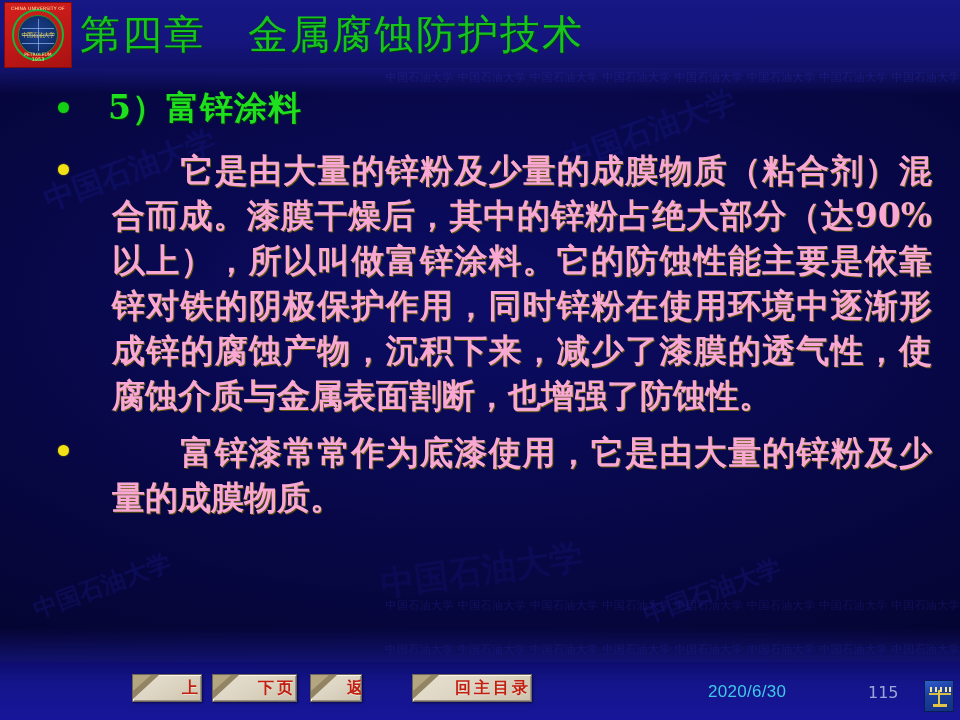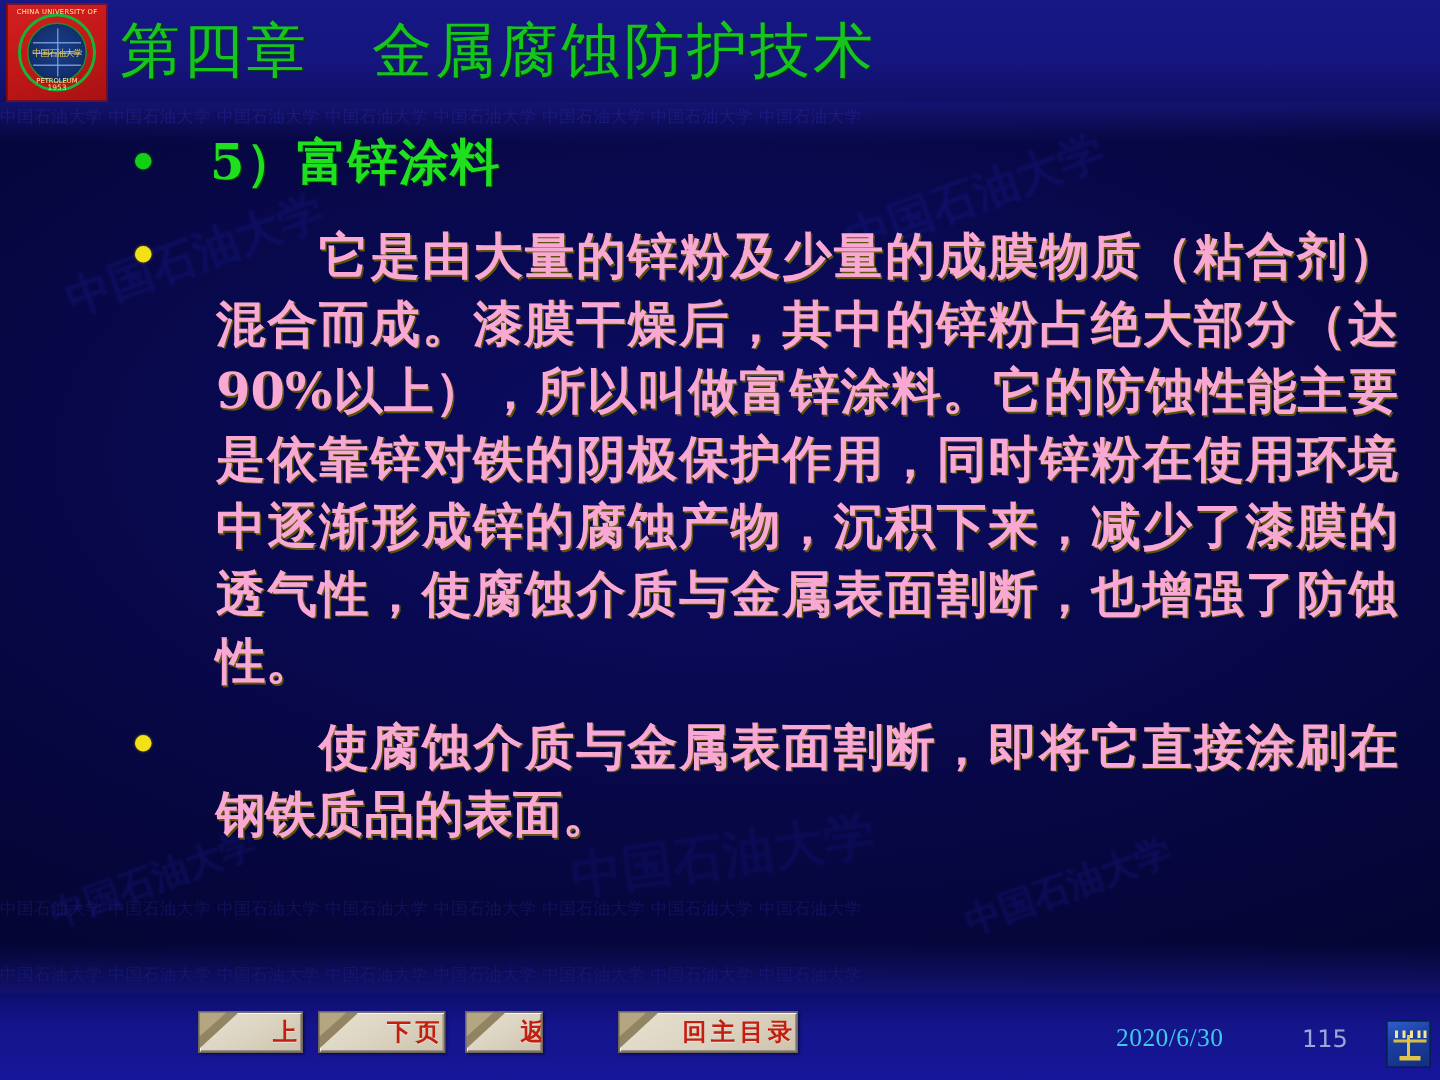--- a/index.html
+++ b/index.html
@@ -55,21 +55,21 @@
     position: absolute;
     left: 0; right: 0;
     color: #2a2aa8;
     opacity: 0.42;
     font-size: 11px;
     letter-spacing: 0.4px;
     white-space: nowrap;
     overflow: hidden;
     font-family: "DejaVu Sans", sans-serif;
     pointer-events: none;
-    text-align: left;
+    text-align: right;
   }
   .wm-strip.top { top: 70px; }
   .wm-strip.mid { top: 598px; opacity: 0.30; }
   .wm-strip.low { top: 642px; opacity: 0.40; }
 
   
   .wm-diag {
     position: absolute;
     color: #1c1c96;
     opacity: 0.30;
@@ -177,21 +177,21 @@
     font-weight: normal;
     font-family: "DejaVu Serif", "Liberation Serif", serif;
     letter-spacing: 2px;
     text-shadow: 1px 1px 0 #063c08;
     white-space: nowrap;
   }
 
   
   .body-area {
     position: absolute;
-    left: 0; right: 0; top: 80px; bottom: 64px; padding-left: 32px;
+    left: 0; right: 0; top: 80px; bottom: 64px;
   }
   .bullet-row {
     position: relative;
     display: block;
   }
   .bullet-dot {
     position: absolute;
     left: 58px;
     width: 11px; height: 11px;
     border-radius: 50%;
@@ -277,24 +277,24 @@
     text-shadow: 0 1px 0 rgba(255,255,255,0.45);
     margin-left: 28px;
   }
   .btn-prev { left: 132px; width: 70px; }
   .btn-next { left: 212px; width: 85px; }
   .btn-back { left: 310px; width: 52px; }
   .btn-home { left: 412px; width: 120px; }
 
   .nav-date {
     position: absolute;
-    left: 744px; top: 20px;
+    left: 708px; top: 20px;
     color: #3fc9e8;
     font-size: 17px;
-    font-family: Liberation Serif, serif;
+    font-family: Liberation Sans, sans-serif;
     letter-spacing: 0.3px;
   }
   .nav-page {
     position: absolute;
     left: 868px; top: 21px;
     color: #9aa8d8;
     font-size: 16px;
     font-family: "DejaVu Sans", "Liberation Sans", sans-serif;
   }
   .nav-thumb {
@@ -378,21 +378,21 @@
       <p class="heading-text">5）富锌涂料</p>
     </div>
 
     <div class="bullet-row row-2">
       <span class="bullet-dot dot-yellow b2"></span>
       <p class="para-text">　　它是由大量的锌粉及少量的成膜物质（粘合剂）混合而成。漆膜干燥后，其中的锌粉占绝大部分（达90%以上），所以叫做富锌涂料。它的防蚀性能主要是依靠锌对铁的阴极保护作用，同时锌粉在使用环境中逐渐形成锌的腐蚀产物，沉积下来，减少了漆膜的透气性，使腐蚀介质与金属表面割断，也增强了防蚀性。</p>
     </div>
 
     <div class="bullet-row row-3">
       <span class="bullet-dot dot-yellow b3"></span>
-      <p class="para-text">　　使腐蚀介质与金属表面割断，即将它直接涂刷在钢铁质品的表面。</p>
+      <p class="para-text">　　富锌漆常常作为底漆使用，它是由大量的锌粉及少量的成膜物质。</p>
     </div>
 
   </div>
 
   <div class="navbar">
 
     <div class="nav-btn btn-prev">
       <span class="wedge"></span>
       <span class="wedge2"></span>
       <span class="lbl">上页</span>

